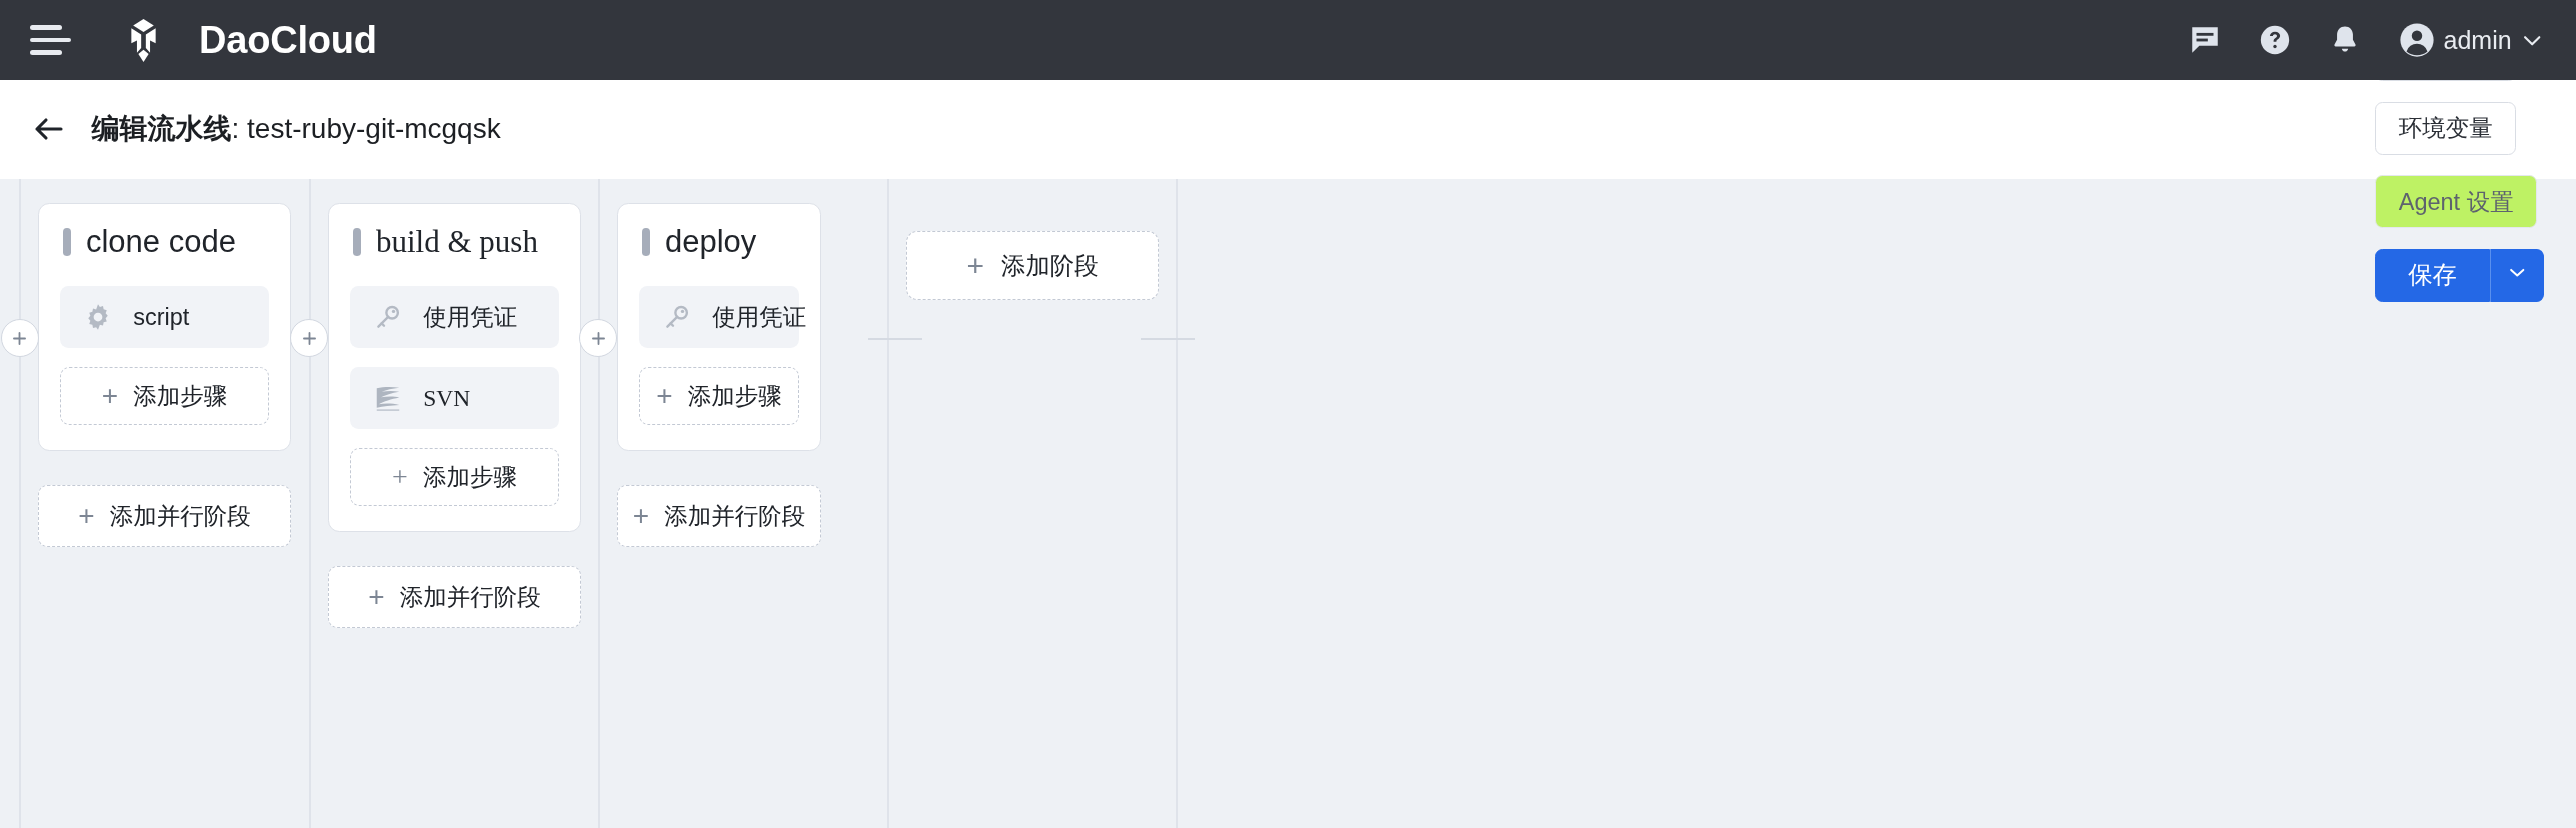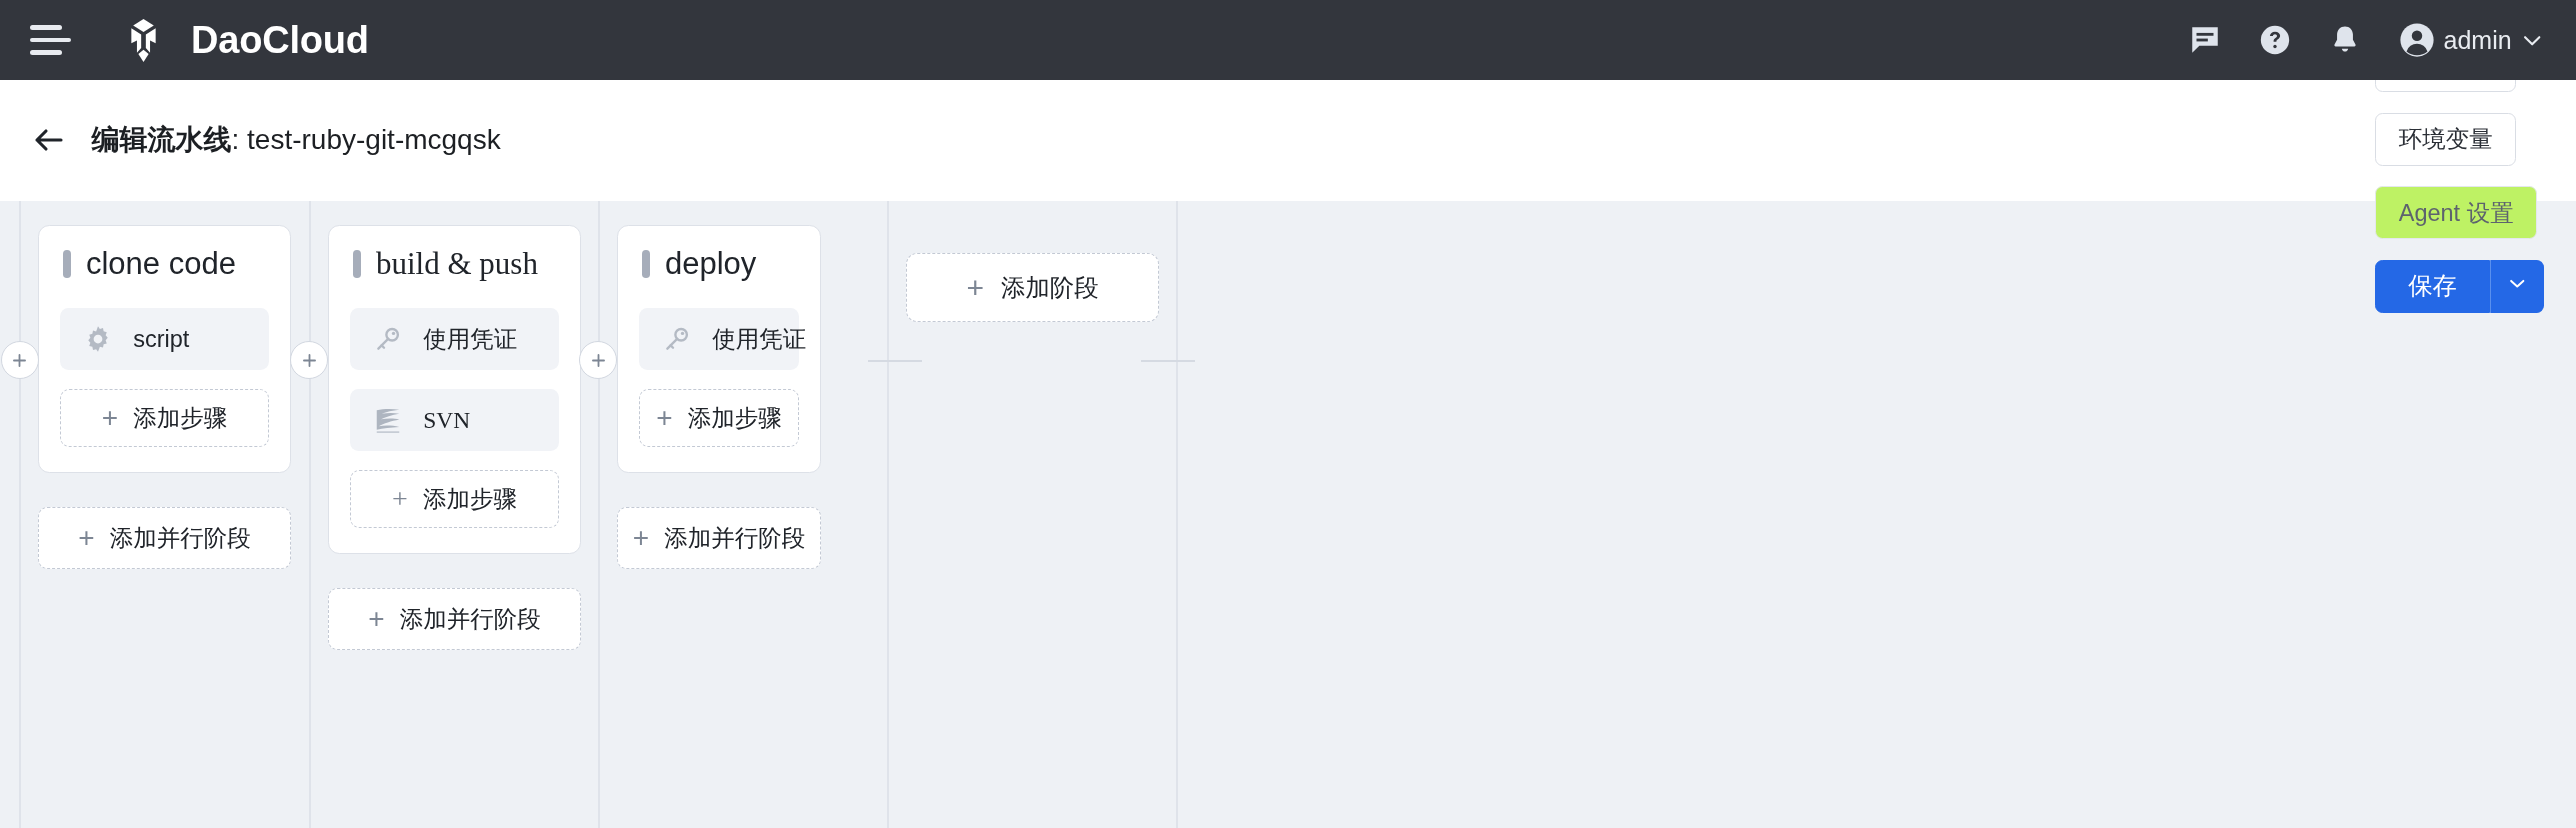--- a/index.html
+++ b/index.html
@@ -27,21 +27,21 @@
     justify-content: center; align-items: flex-start;
     gap: 7.5px;
     cursor: pointer;
     padding-left: 3.8px;
   }
   .hamburger span { display:block; height: 4.7px; border-radius: 2.8px; background: #e8ebf0; }
   .hamburger span:nth-child(1){ width: 32px; }
   .hamburger span:nth-child(2){ width: 41px; }
   .hamburger span:nth-child(3){ width: 32px; }
 
-  .brand { display:flex; align-items:center; gap: 26px; margin-left: 47px; }
+  .brand { display:flex; align-items:center; gap: 34px; margin-left: 47px; }
   .brand-logo { width: 43px; height: 45px; }
   .brand-name {
     color: #ffffff;
     font-size: 38px;
     font-weight: 700;
     letter-spacing: -0.2px;
     white-space: nowrap;
   }
 
   .topnav-right {
@@ -55,21 +55,21 @@
     display:flex; align-items:center; justify-content:center;
     cursor: pointer;
   }
   .nav-icon svg { display:block; }
   .user-block { display:flex; align-items:center; gap: 8px; cursor:pointer; margin-left: 1.9px;}
   .user-name { color:#e9ecf1; font-size: 25px; }
   .chev-down { width: 24.4px; height: 24.4px; }
 
   
   .subheader {
-    height: 121px;
+    height: 99px;
     background: #ffffff;
     display:flex;
     align-items:center;
     padding: 0 32px 1px 28px;
     position: relative;
     z-index: 15;
   }
   .back-arrow {
     width: 41px; height: 41px;
     display:flex; align-items:center; justify-content:center;

